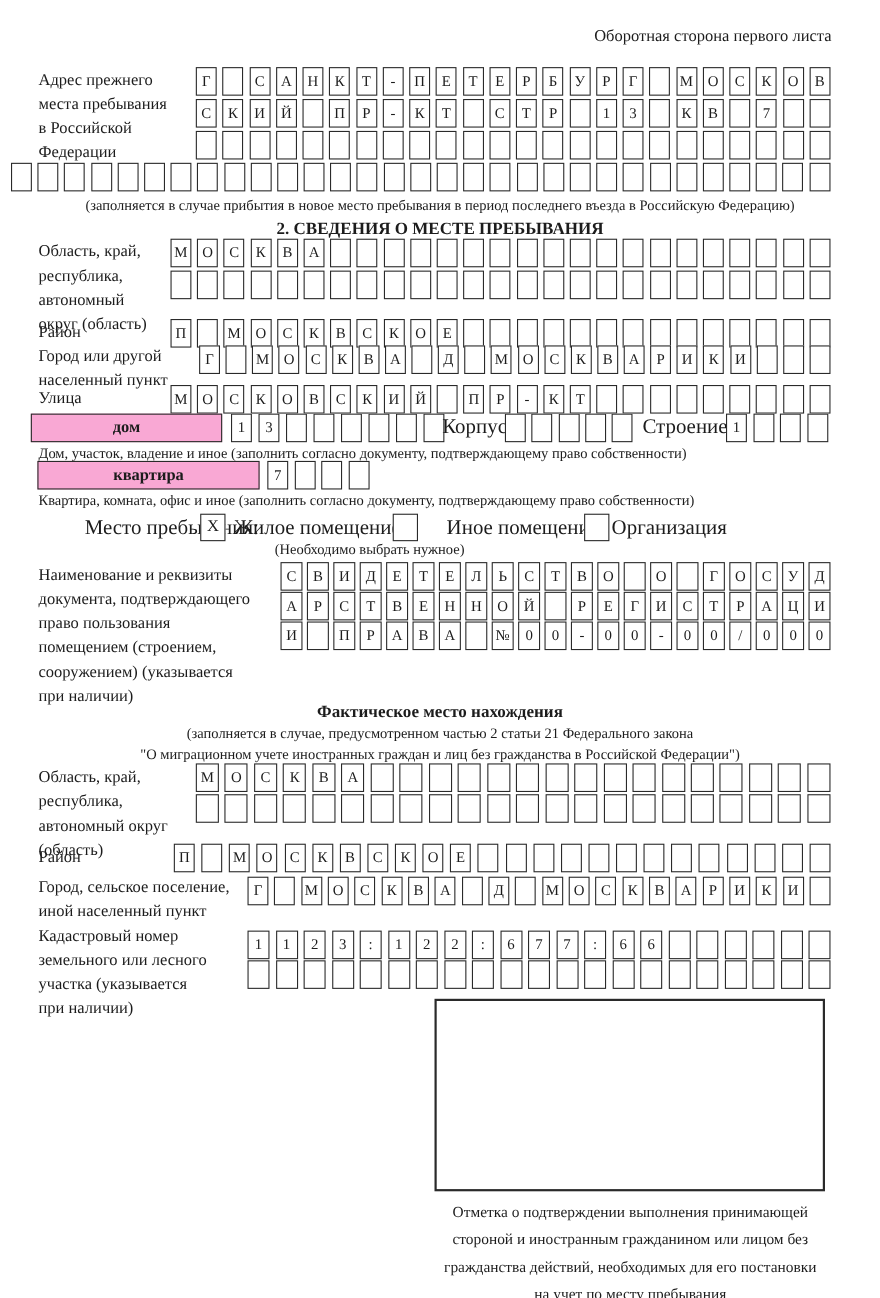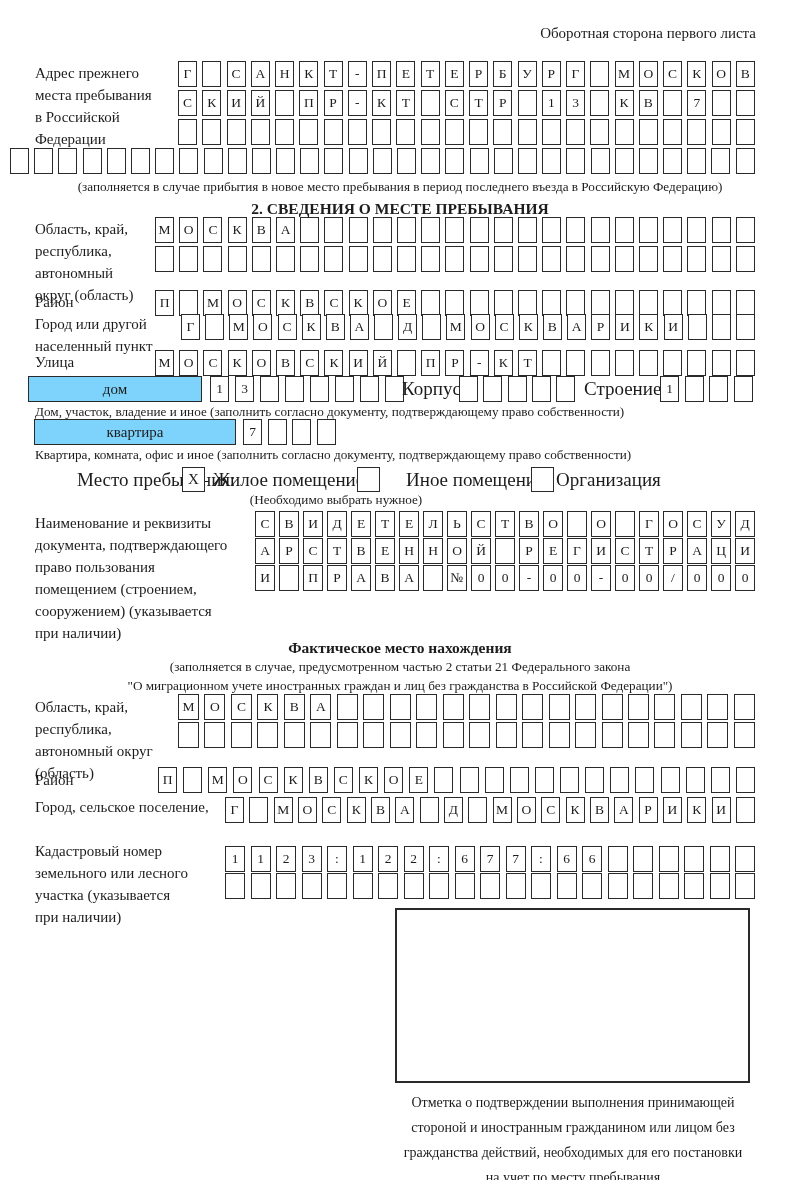--- a/index.html
+++ b/index.html
@@ -12,21 +12,21 @@
   .caption{font-size:13.2px;}
   .center{text-align:center;}
   .bold{font-weight:bold;}
   .cellrow{position:absolute;display:flex;justify-content:space-between;}
   .cell{box-sizing:border-box;width:19px;height:26px;border:1.6px solid #2a2a2a;
         display:flex;align-items:center;justify-content:center;
         font-size:13.5px;background:#fff;flex:0 0 auto;}
   .cells-w20 .cell{width:20px;}
   .cells-w21 .cell{width:21px;}
   .wbox{box-sizing:border-box;border:1.6px solid #2a2a2a;height:26px;
-        display:flex;align-items:center;justify-content:center;font-size:15px;background:#7dd3fc;}
+        display:flex;align-items:center;justify-content:center;font-size:15px;background:#f9a8d4;font-weight:bold;}
   .chk{box-sizing:border-box;width:23px;height:25px;border:1.6px solid #2a2a2a;
        display:flex;align-items:center;justify-content:center;font-size:15px;background:#fff;}
   .stampbox{box-sizing:border-box;border:2px solid #2a2a2a;background:#fff;}
   .stampcap{font-size:14px;line-height:25px;text-align:center;}
   .notelines div{line-height:19px;}
 </style>
 </head>
 <body>
 
 <div class="page">
@@ -512,20 +512,21 @@
       <span class="cell"></span>
       <span class="cell"></span>
       <span class="cell"></span>
       <span class="cell"></span>
       <span class="cell"></span>
       <span class="cell"></span>
     </div>
 
   <div class="abs label" style="left:35px;top:796px;width:195px;">
       <div>Город, сельское поселение,</div>
+      <div>иной населенный пункт</div>
     </div>
   <div class="cellrow" style="left:225px;top:797px;width:530px;">
       <span class="cell">Г</span>
       <span class="cell"></span>
       <span class="cell">М</span>
       <span class="cell">О</span>
       <span class="cell">С</span>
       <span class="cell">К</span>
       <span class="cell">В</span>
       <span class="cell">А</span>

